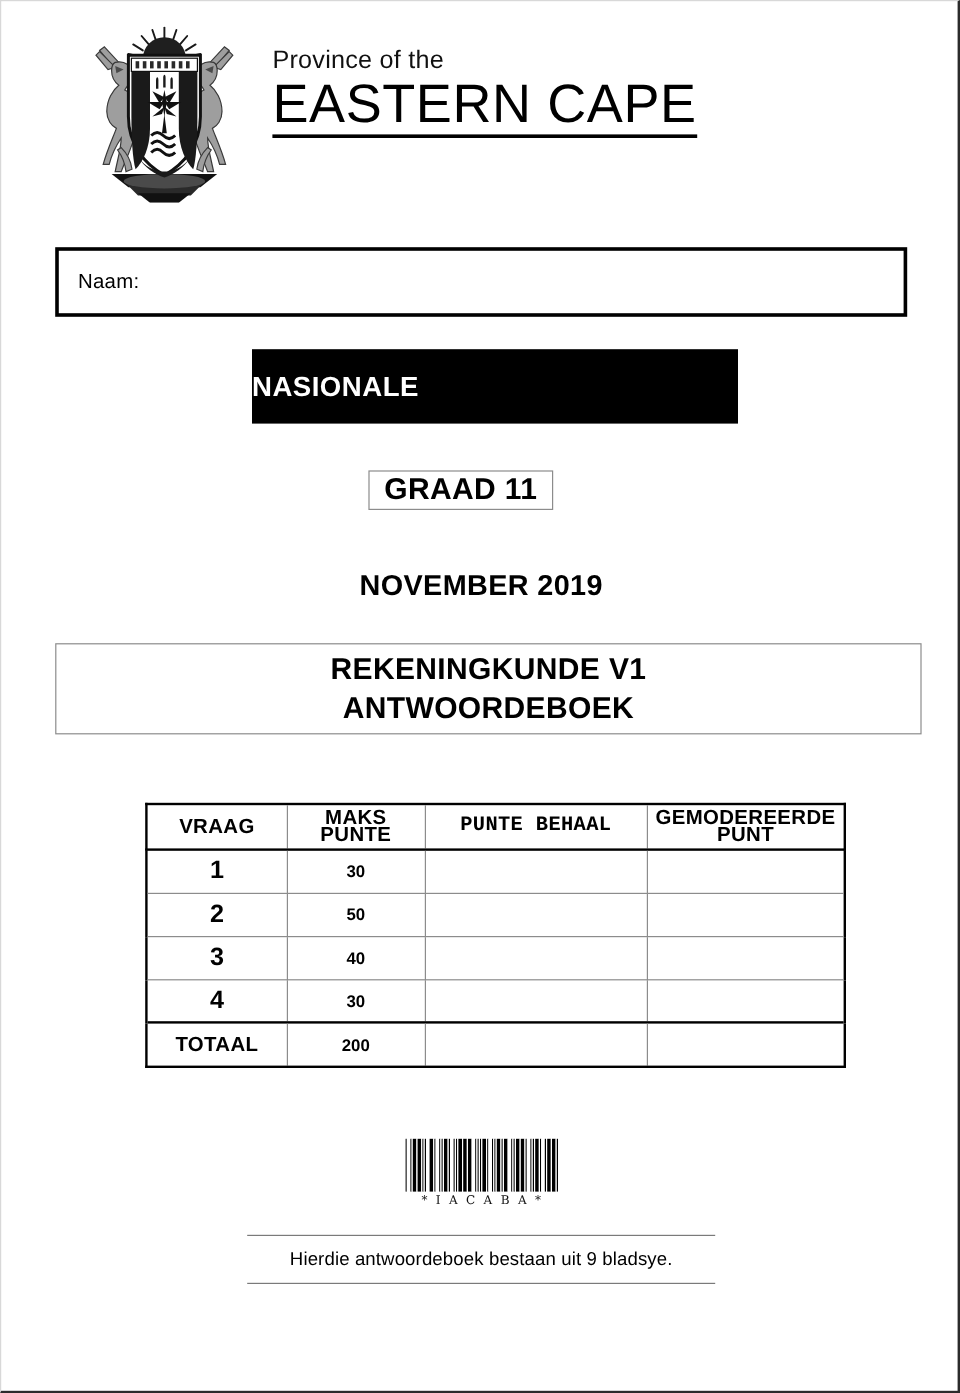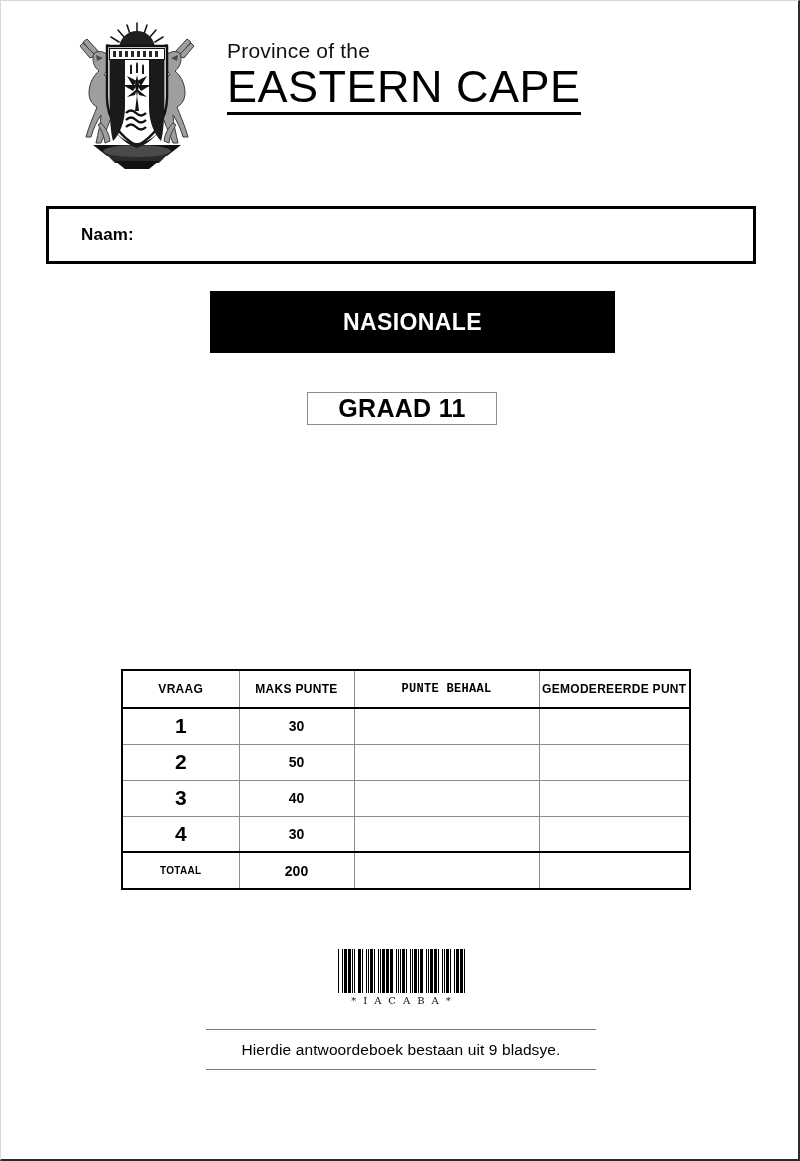--- a/index.html
+++ b/index.html
@@ -79,55 +79,55 @@
     top: 205px;
     width: 710px;
     height: 58px;
     border: 3px solid #000;
     box-sizing: border-box;
     display: flex;
     align-items: center;
   }
   .name-label {
     font-size: 17px;
-    font-weight: bold;
-    color: #000;
-    padding-left: 32px;
+    font-weight: normal;
+    color: #000;
+    padding-left: 16px;
     letter-spacing: 0.2px;
   }
 
   
   .nsc-banner {
     position: absolute;
     left: 209px;
     top: 290px;
     width: 405px;
     height: 62px;
     background: #000;
     color: #fff;
     display: flex;
     flex-direction: column;
-    align-items: center;
+    align-items: flex-start;
     justify-content: center;
     box-sizing: border-box;
   }
   .nsc-banner div {
     font-size: 23px;
     font-weight: bold;
     line-height: 28px;
     letter-spacing: 0.4px;
     text-align: center;
   }
 
   
   .grade-box {
     position: absolute;
     left: 306px;
     top: 391px;
-    width: 190px;
+    width: 154px;
     height: 33px;
     border: 1px solid #8c8c8c;
     box-sizing: border-box;
     display: flex;
     align-items: center;
     justify-content: center;
   }
   .grade-box span {
     font-size: 25px;
     font-weight: bold;
@@ -184,24 +184,24 @@
     border: 1px solid #8c8c8c;
     box-sizing: border-box;
     padding: 0;
     text-align: center;
     vertical-align: middle;
     color: #000;
   }
   .marks-table .c-vraag   { width: 117px; }
   .marks-table .c-maks    { width: 115px; }
   .marks-table .c-behaal  { width: 185px; font-family: Liberation Mono, monospace; }
-  .marks-table .c-gemod   { width: 151px; }
+  .marks-table .c-gemod   { width: 165px; }
 
   .marks-table thead th {
-    font-size: 12px;
+    font-size: 17px;
     font-weight: bold;
     height: 38px;
     line-height: 14px;
     letter-spacing: 0.3px;
     border-bottom: 2.5px solid #000;
   }
   .marks-table tbody td {
     height: 36px;
   }
   .marks-table td.q-num {
@@ -210,21 +210,21 @@
   }
   .marks-table td.q-mark {
     font-size: 14px;
     font-weight: bold;
   }
   .marks-table tr.total-row td {
     border-top: 2.5px solid #000;
     height: 37px;
   }
   .marks-table tr.total-row td.q-num {
-    font-size: 10px;
+    font-size: 17px;
     font-weight: bold;
     letter-spacing: 0.3px;
   }
   
   .marks-table { border: 2.5px solid #000; }
   .marks-table thead th:first-child,
   .marks-table tbody td:first-child { border-left: 2.5px solid #000; }
   .marks-table thead th:last-child,
   .marks-table tbody td:last-child { border-right: 2.5px solid #000; }
   .marks-table thead th { border-top: 2.5px solid #000; }
@@ -402,21 +402,26 @@
   </div>
 
   <div class="nsc-banner">
     <div>NASIONALE</div>
   </div>
 
   <div class="grade-box">
     <span>GRAAD 11</span>
   </div>
 
-
+  <div class="exam-date">NOVEMBER 2019</div>
+
+  <div class="subject-box">
+    <div>REKENINGKUNDE V1</div>
+    <div>ANTWOORDEBOEK</div>
+  </div>
 
   <table class="marks-table">
     <thead>
       <tr>
         <th class="c-vraag">VRAAG</th>
         <th class="c-maks">MAKS PUNTE</th>
         <th class="c-behaal">PUNTE BEHAAL</th>
         <th class="c-gemod">GEMODEREERDE PUNT</th>
       </tr>
     </thead>

